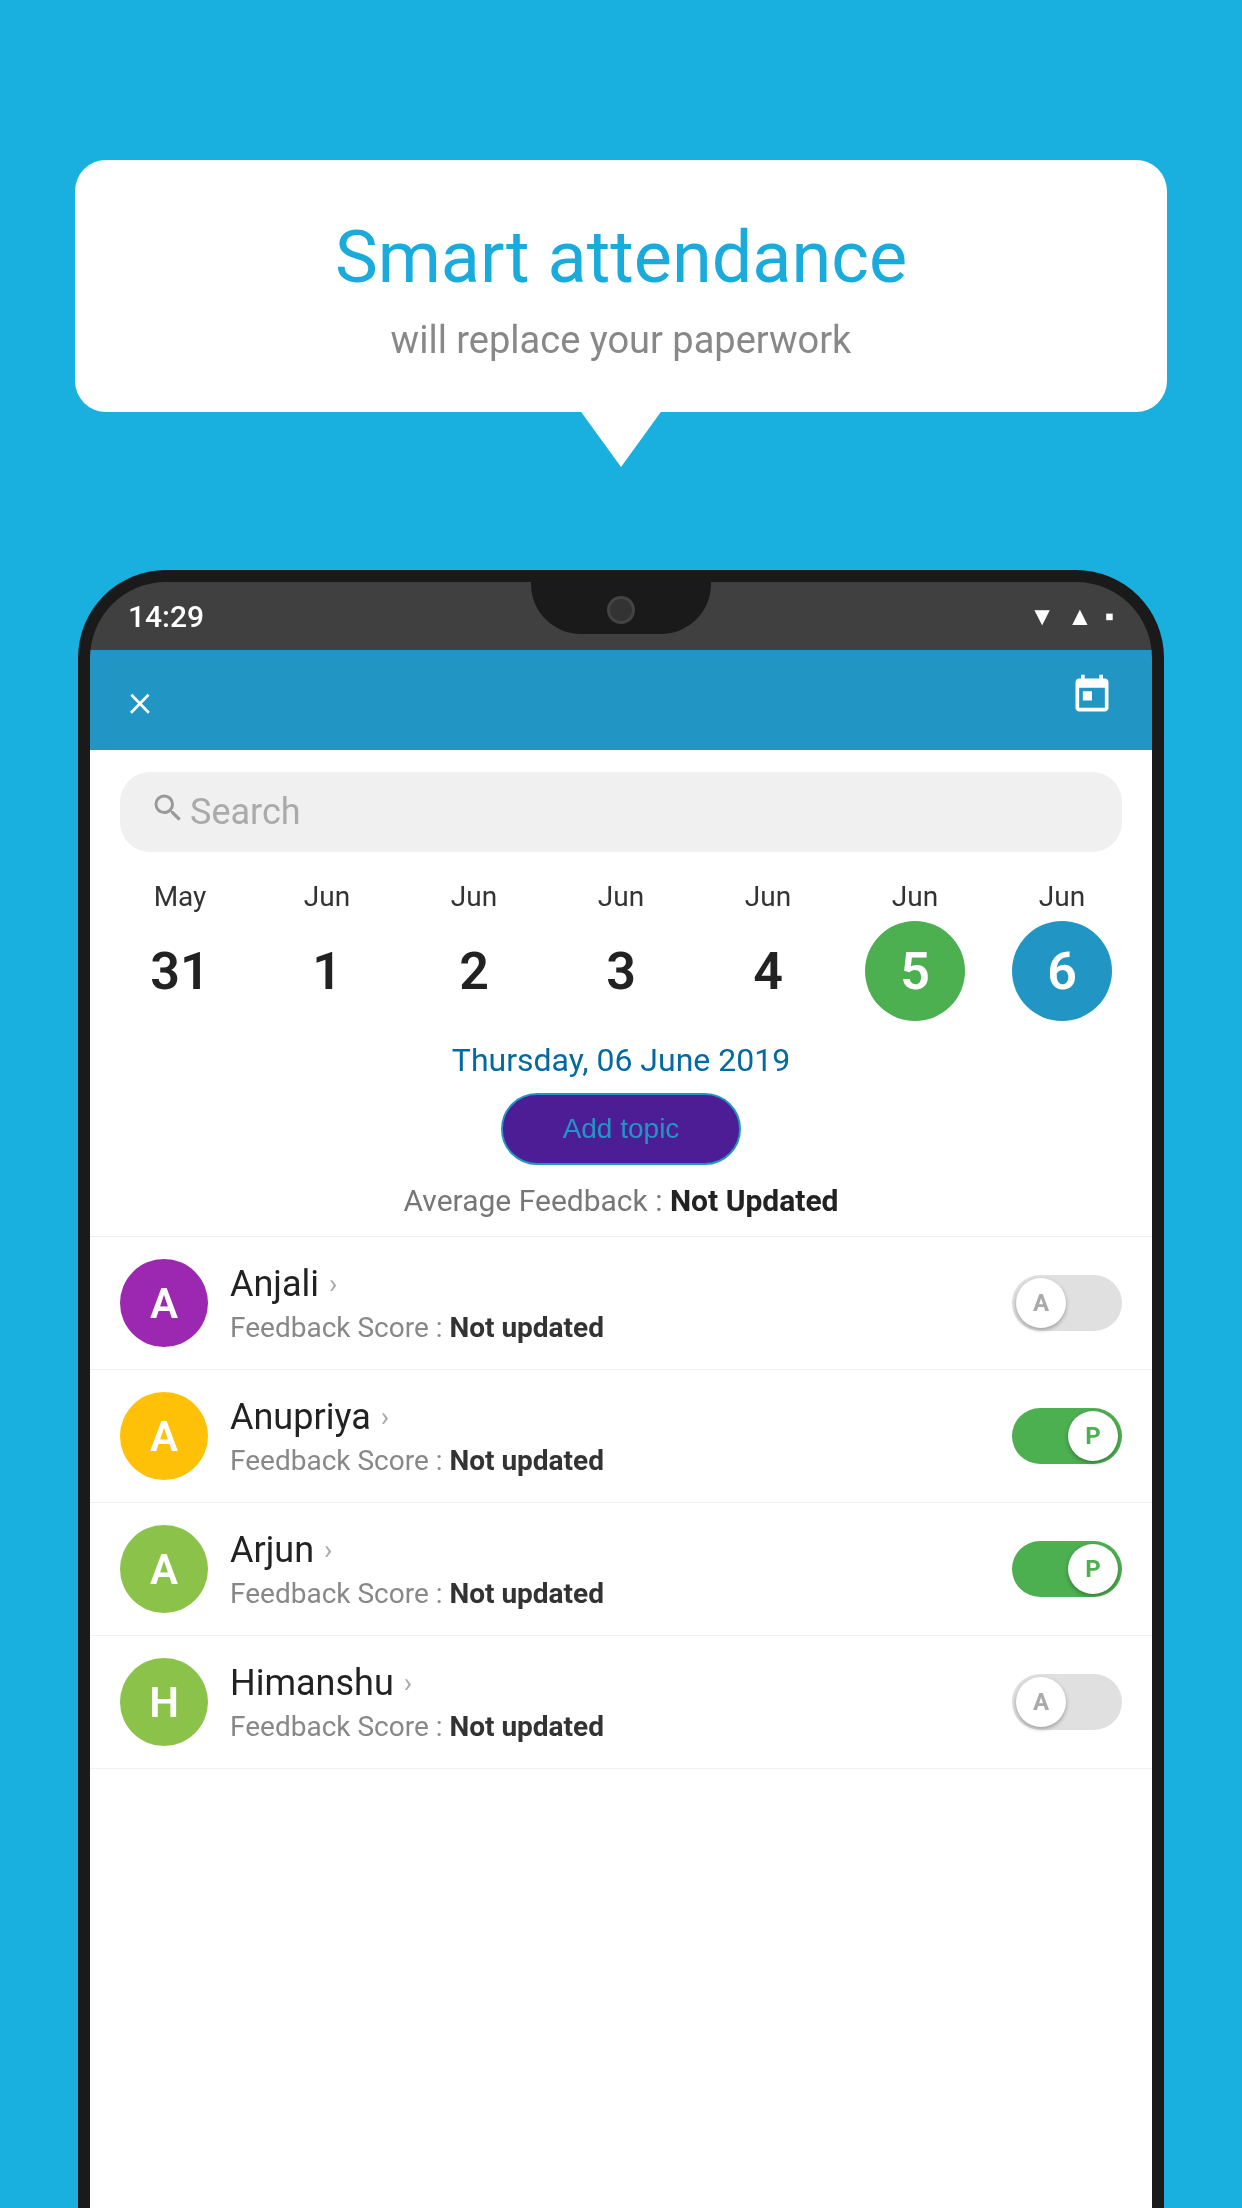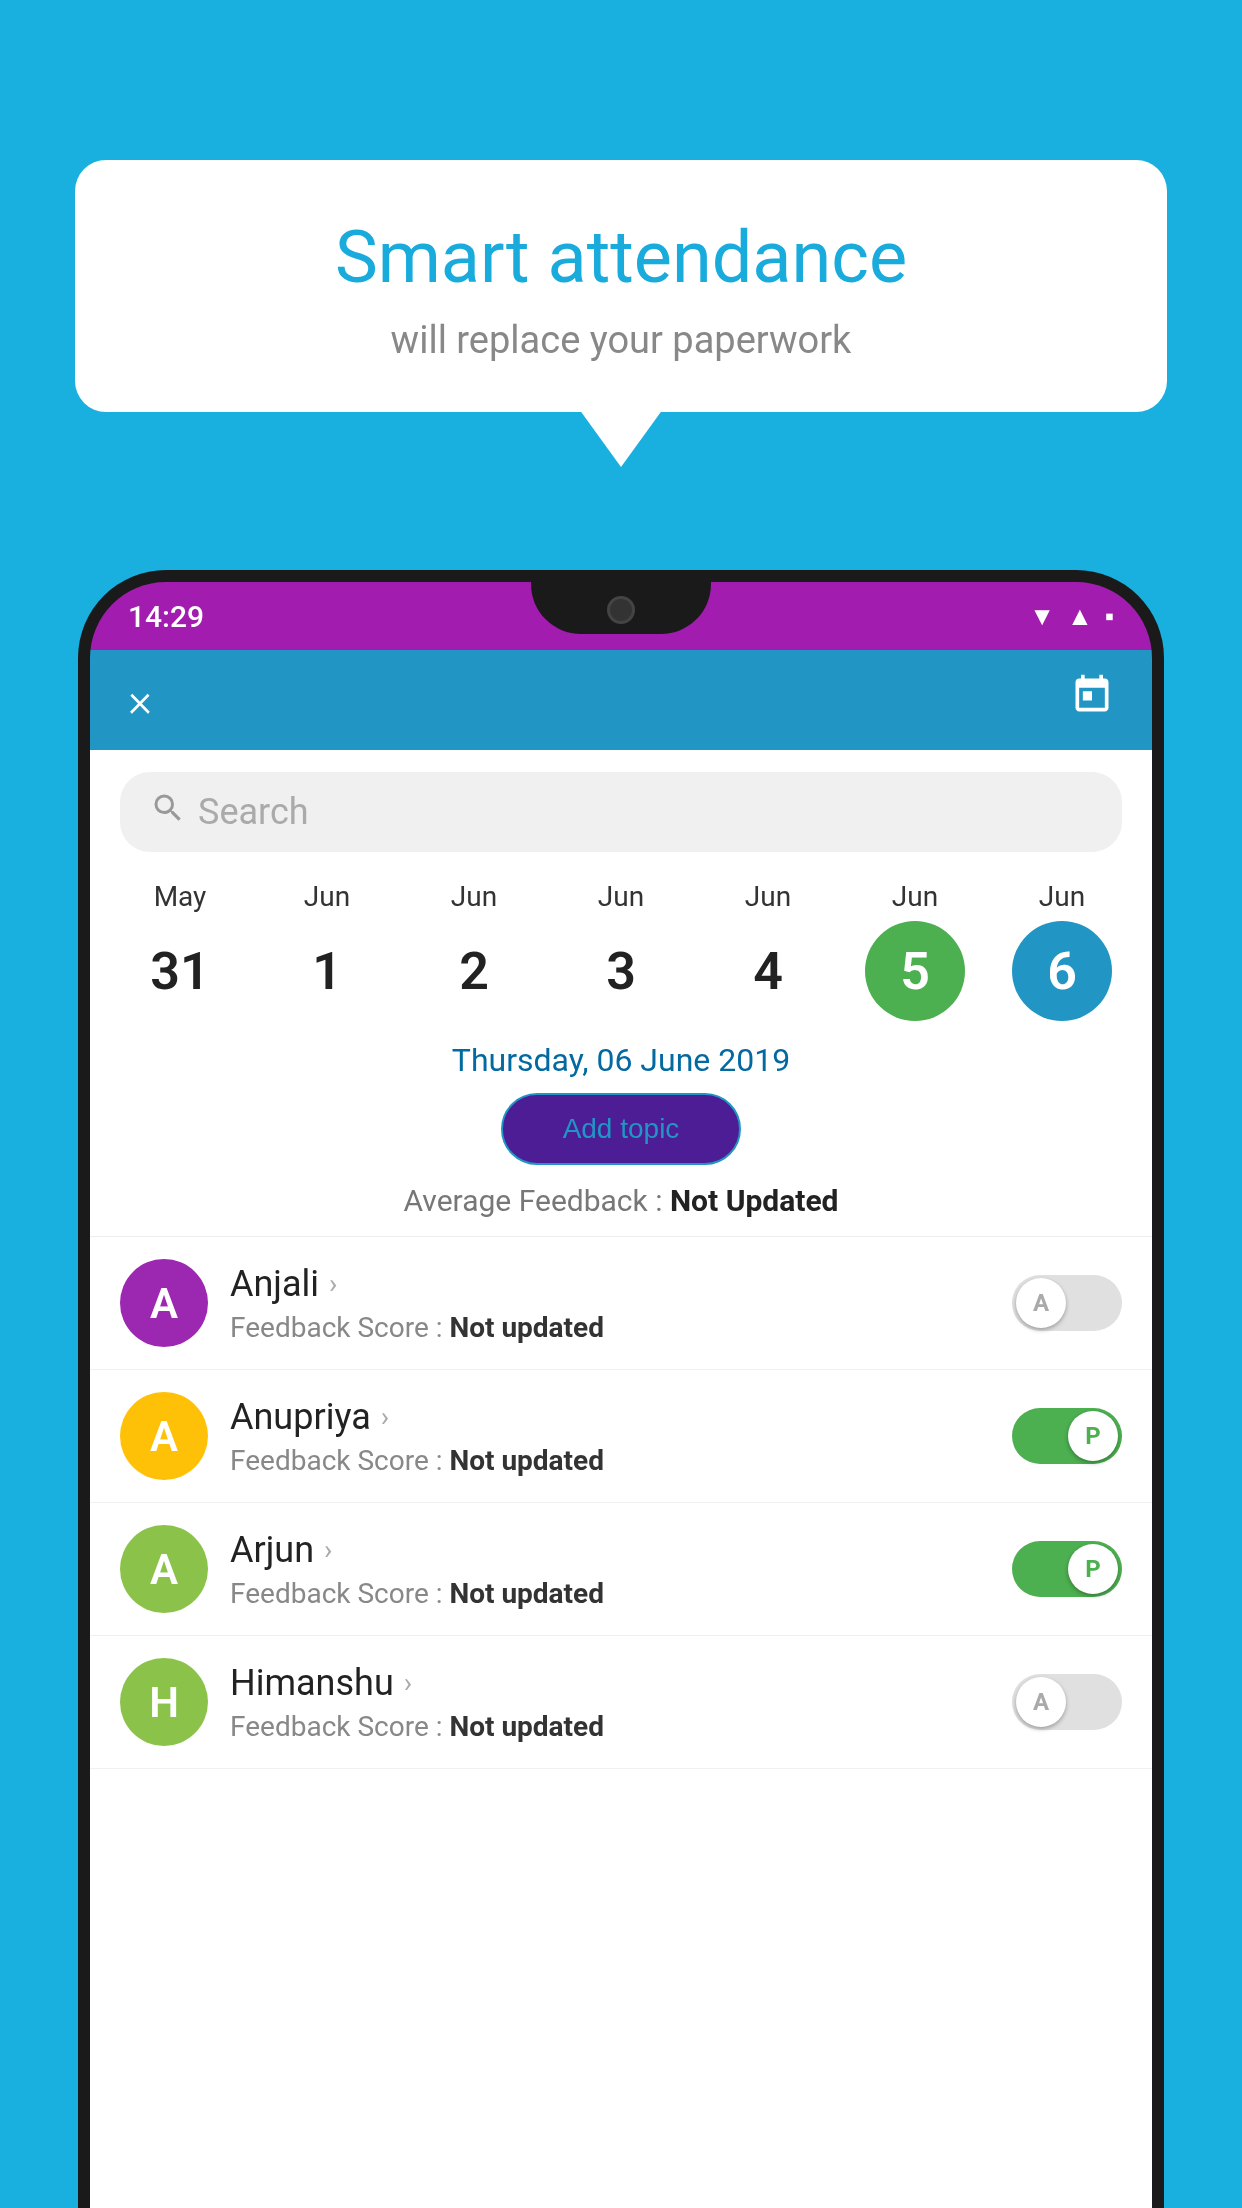--- a/index.html
+++ b/index.html
@@ -65,21 +65,21 @@
       left: 12px;
       right: 12px;
       bottom: 0;
       background: #1a1a1a;
       border-radius: 76px 76px 0 0;
       overflow: hidden;
     }
 
     
     .status-bar {
-      background: #a21caf;
+      background: #404040;
       height: 68px;
       display: flex;
       align-items: center;
       justify-content: space-between;
       padding: 0 38px;
       position: relative;
       z-index: 10;
       text-align: center;
     }
     .status-time {
@@ -158,21 +158,21 @@
     }
 
     
     .search-bar {
       margin: 22px 30px 18px;
       background: #f0f0f0;
       border-radius: 30px;
       display: flex;
       align-items: center;
       padding: 18px 30px;
-      gap: 12px;
+      gap: 4px;
     }
     .search-icon-svg {
       color: #999;
       font-size: 34px;
     }
     .search-input-text {
       font-size: 36px;
       color: #aaa;
     }
 

